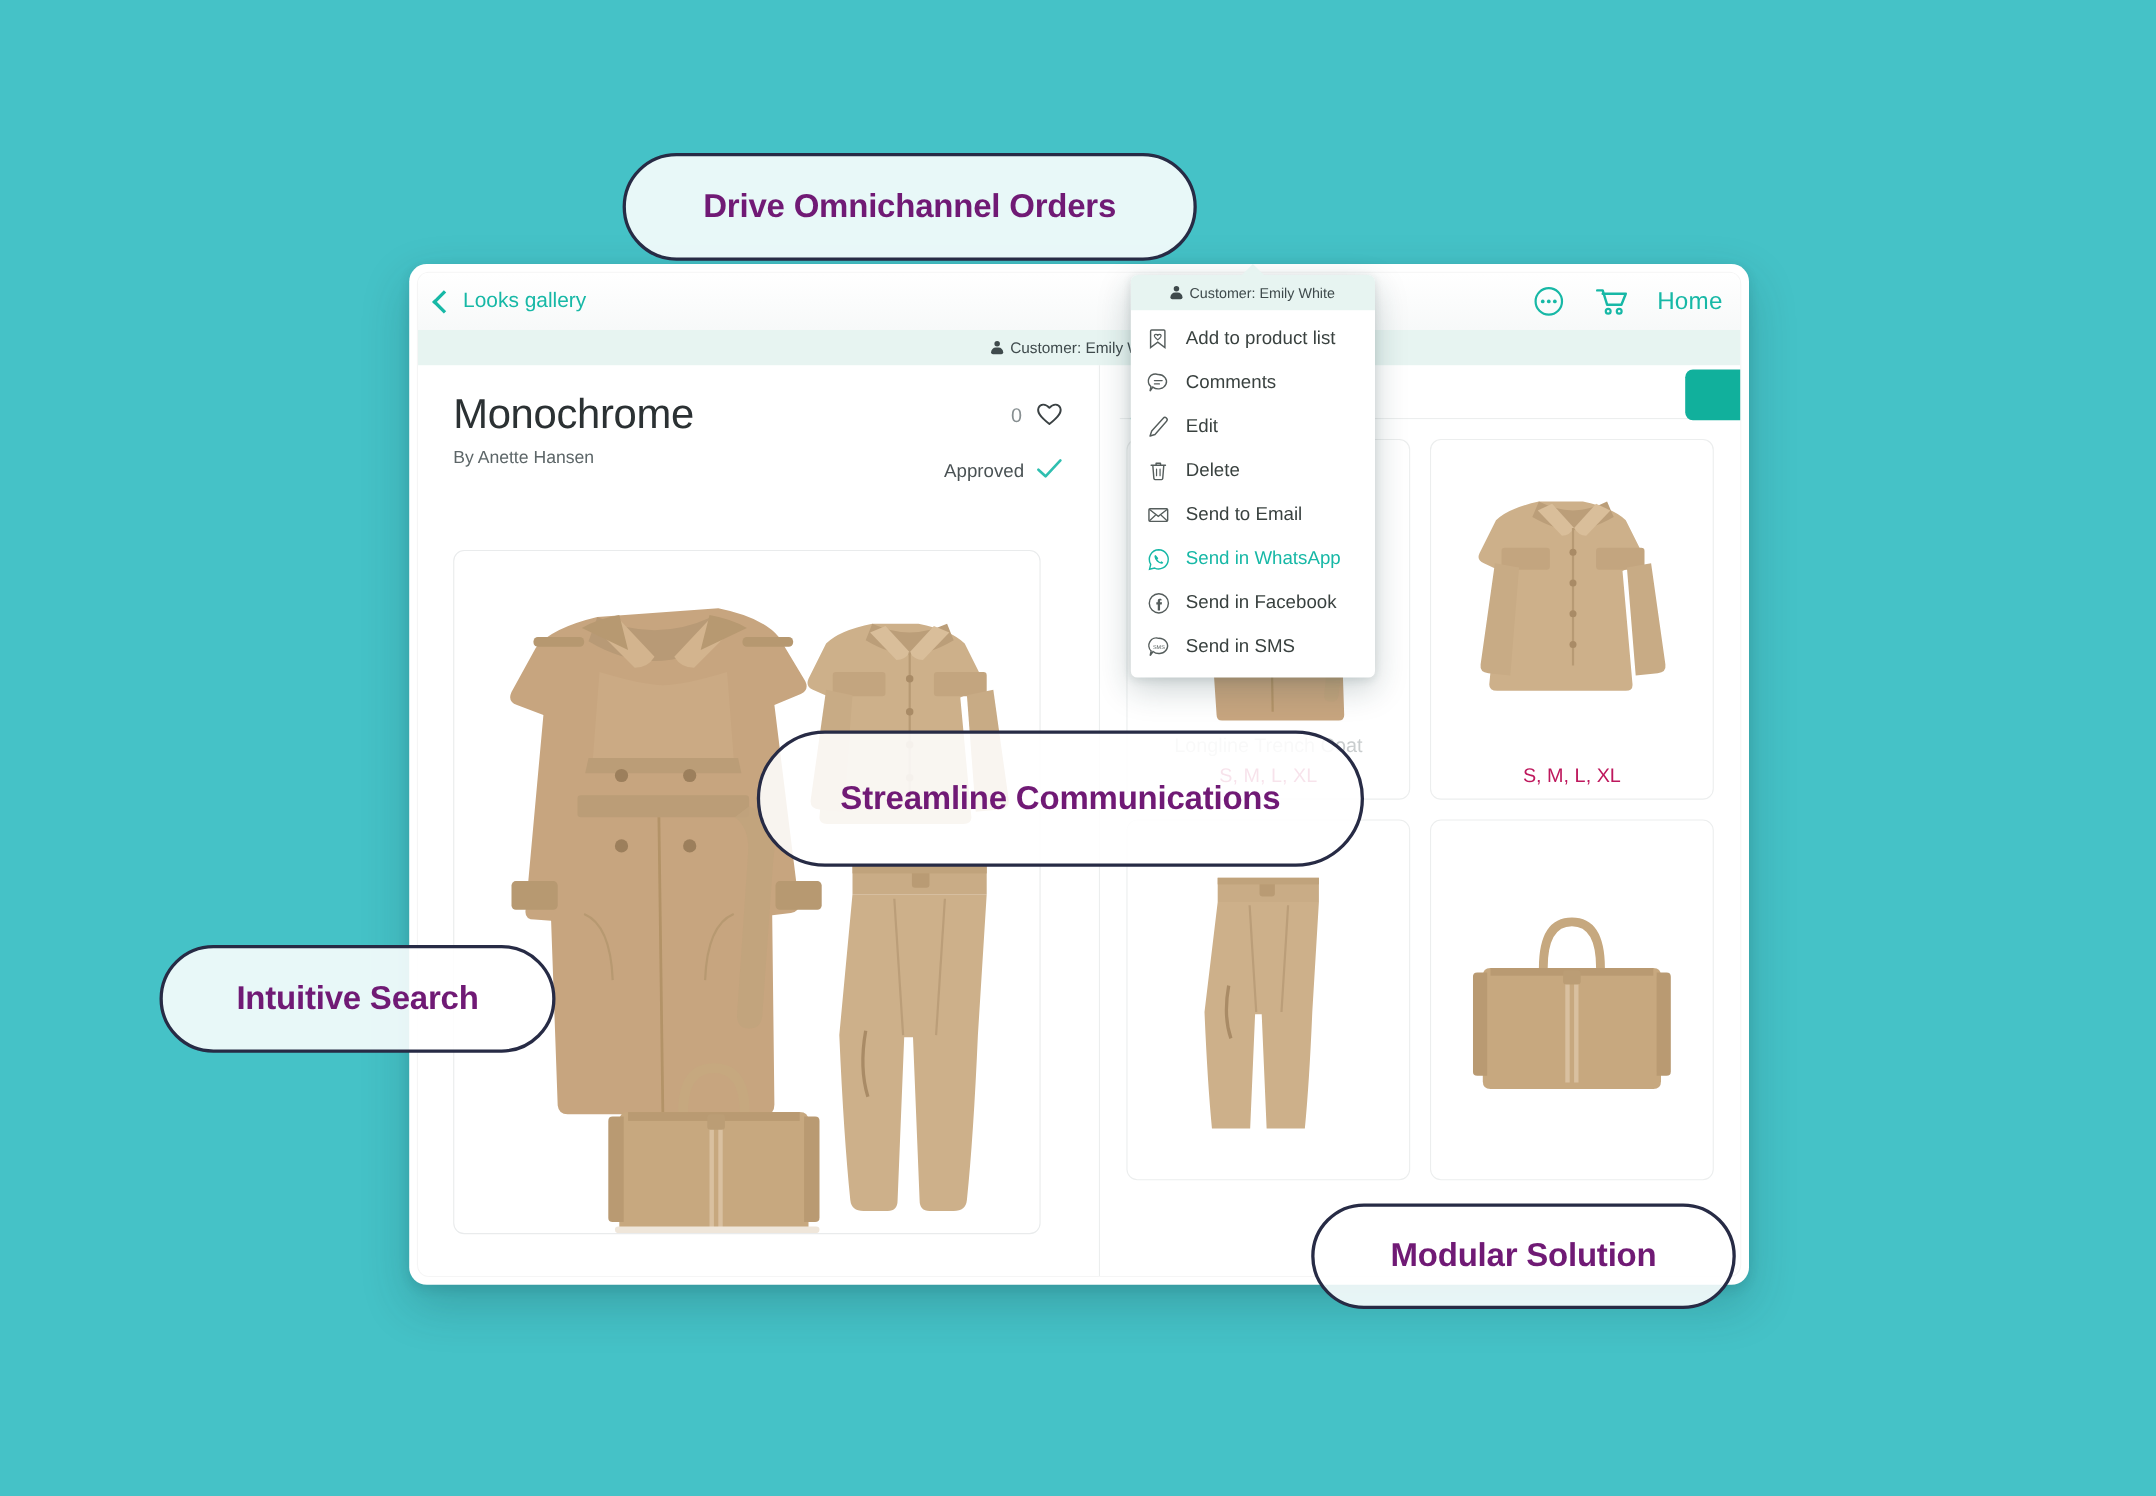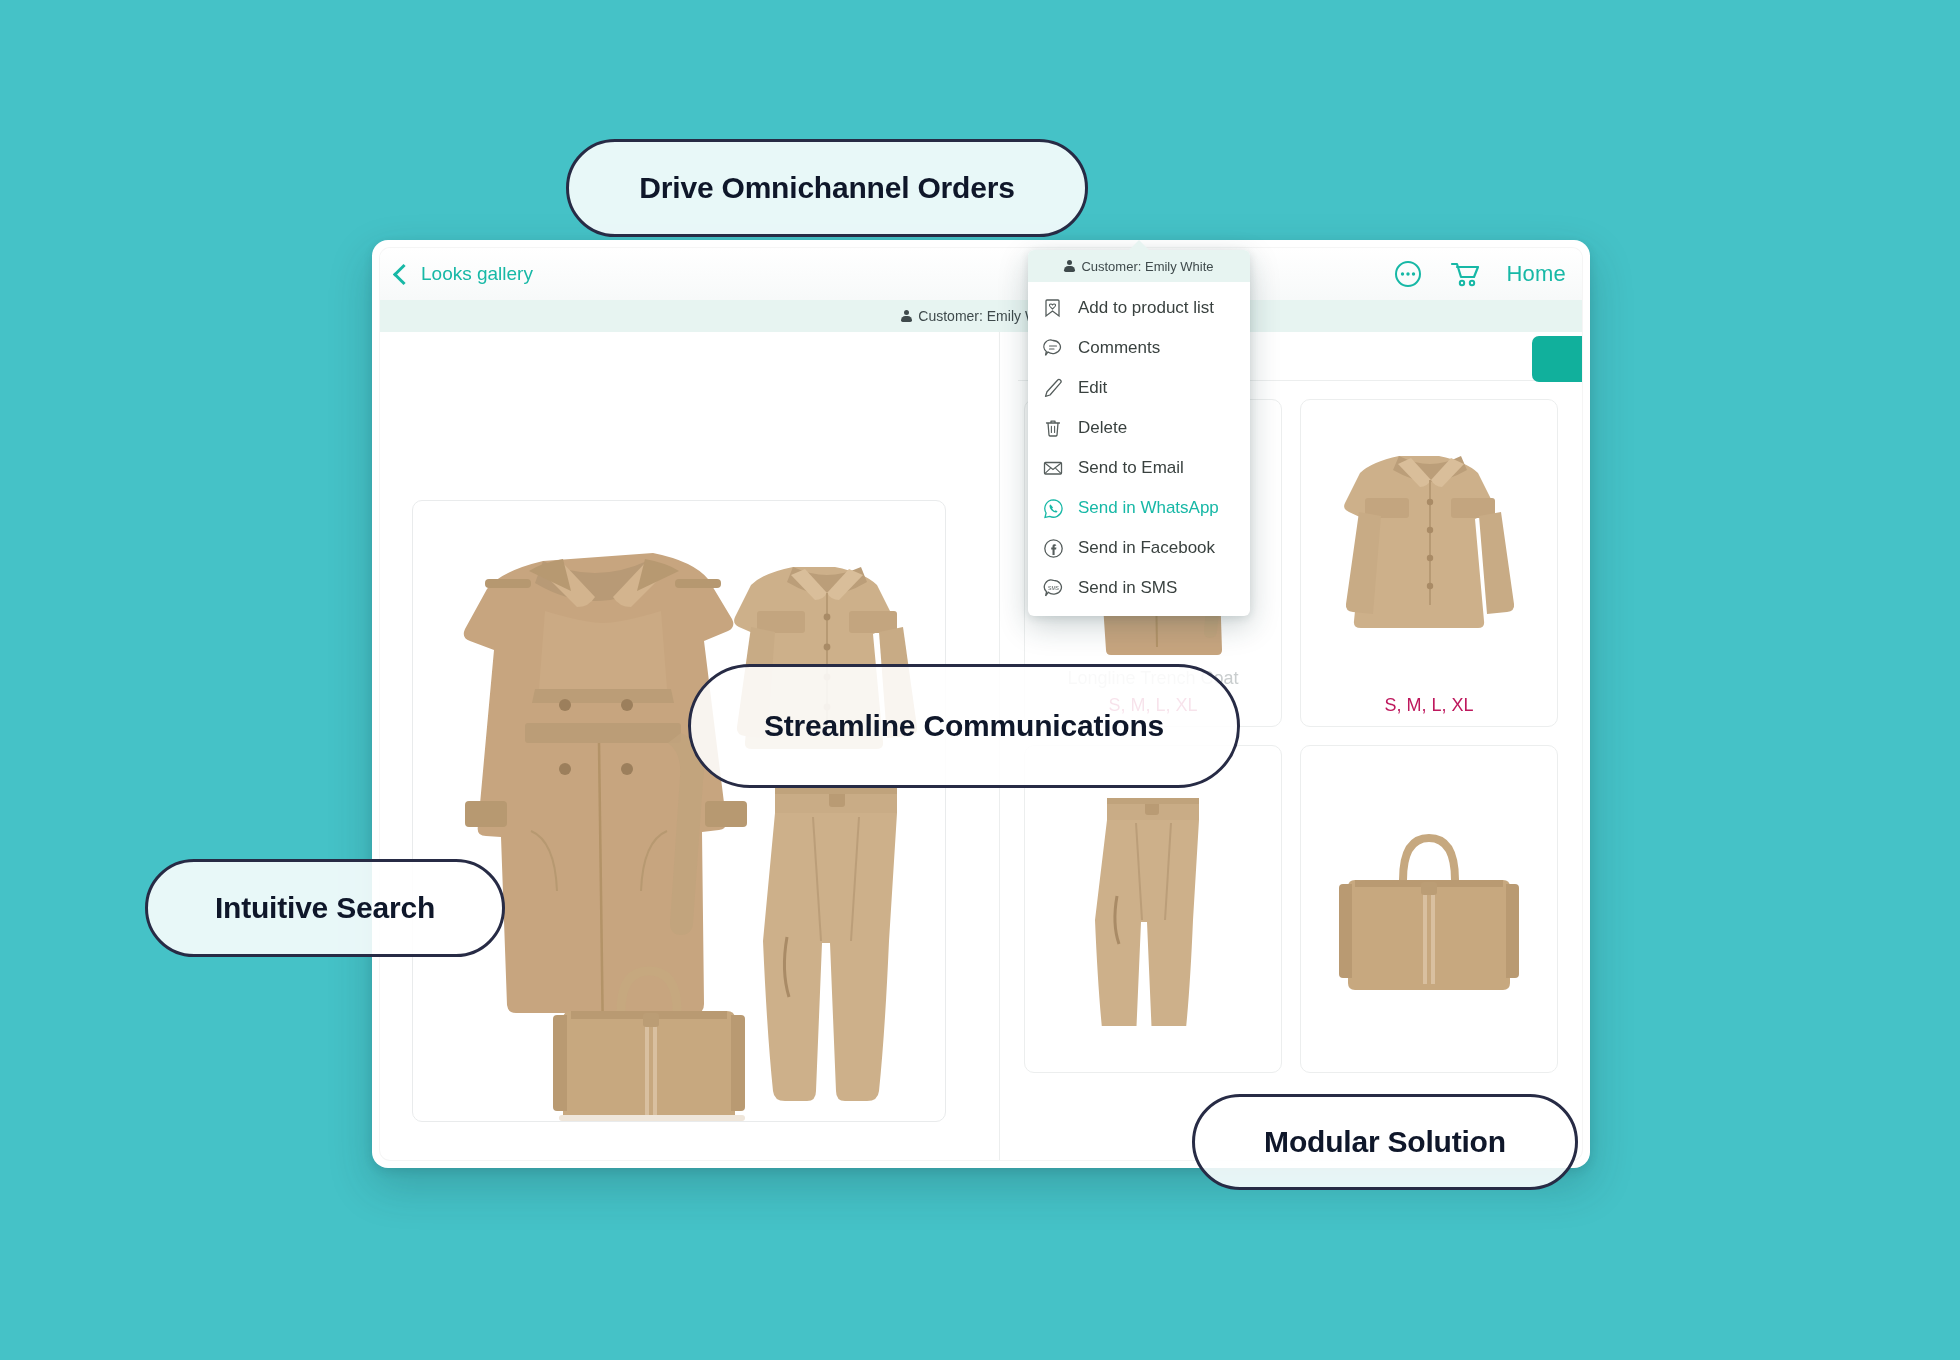--- a/index.html
+++ b/index.html
@@ -142,21 +142,21 @@
   .menu-item .mi-icon{width:22px;height:22px;flex:none;display:flex;align-items:center;justify-content:center;}
   .menu-item.wa{color:#17b8a6;}
 
   
   .callout{
     position:absolute;
     display:flex;align-items:center;justify-content:center;
     background:rgba(255,255,255,.88);
     border:3px solid #272b45;
     border-radius:999px;
-    color:#0f172a;
+    color:#701a75;
     font-weight:bold;
     letter-spacing:-.2px;
     z-index:60;
     box-sizing:border-box;
     white-space:nowrap;
   }
   #c-omni{left:566px;top:139px;width:522px;height:98px;font-size:30px;}
   #c-personal{left:1424px;top:458px;width:440px;height:98px;font-size:30px;}
   #c-stream{left:688px;top:664px;width:552px;height:124px;font-size:30px;}
   #c-search{left:145px;top:859px;width:360px;height:98px;font-size:30px;}
@@ -196,20 +196,44 @@
       </div>
 
       <div class="customer-strip">
         <span class="person-glyph"></span>
         <span>Customer: Emily White</span>
       </div>
 
       <div class="content">
 
         <div class="left-pane">
+          <div class="look-head">
+            <div>
+              <div class="look-title">Monochrome</div>
+              <div class="look-by">By Anette Hansen</div>
+            </div>
+            <div class="look-head-right">
+              <div class="like-row">
+                <span class="like-count">0</span>
+                <span>
+                  <svg width="26" height="24" viewBox="0 0 26 24">
+                    <path d="M13 21.5 C4 14.5 1.5 10.5 3.2 6.6 C4.7 3.2 9.3 2.5 13 6.7 C16.7 2.5 21.3 3.2 22.8 6.6 C24.5 10.5 22 14.5 13 21.5 Z" fill="none" stroke="#3a4143" stroke-width="1.7" stroke-linejoin="round"></path>
+                  </svg>
+                </span>
+              </div>
+              <div class="approved-row">
+                <span class="approved-label">Approved</span>
+                <span>
+                  <svg width="26" height="22" viewBox="0 0 26 22">
+                    <path d="M3 12 L9.5 18 L23 3.5" fill="none" stroke="#2fbfb0" stroke-width="2.4" stroke-linecap="round" stroke-linejoin="round"></path>
+                  </svg>
+                </span>
+              </div>
+            </div>
+          </div>
 
           <div class="look-canvas">
             <svg width="532" height="620" viewBox="0 0 532 620">
 
               <g>
                 <path d="M130 60 q-42 10 -56 28 l-22 40 q-4 9 5 12 l24 9 -16 176 q-2 10 8 10 l15 1 6 168 q1 8 9 8 l180 0 q8 0 8 -9 l-2 -172 17 -2 q9 -1 7 -11 l-22 -178 24 -10 q8 -4 4 -12 l-24 -40 q-15 -18 -55 -26 z" fill="#c7a57f"></path>
                 <path d="M130 60 l-8 22 q30 18 60 18 q30 0 60 -18 l-8 -22 q-26 12 -52 12 q-26 0 -52 -12z" fill="#b89a76"></path>
                 <path d="M150 62 l32 34 q-6 10 -18 10 l-36 -36z" fill="#d3b48e"></path>
                 <path d="M232 62 l-32 34 q6 10 18 10 l36 -36z" fill="#d3b48e"></path>
                 <path d="M150 58 q-22 4 -34 12 l42 20 z" fill="#b79971"></path>

